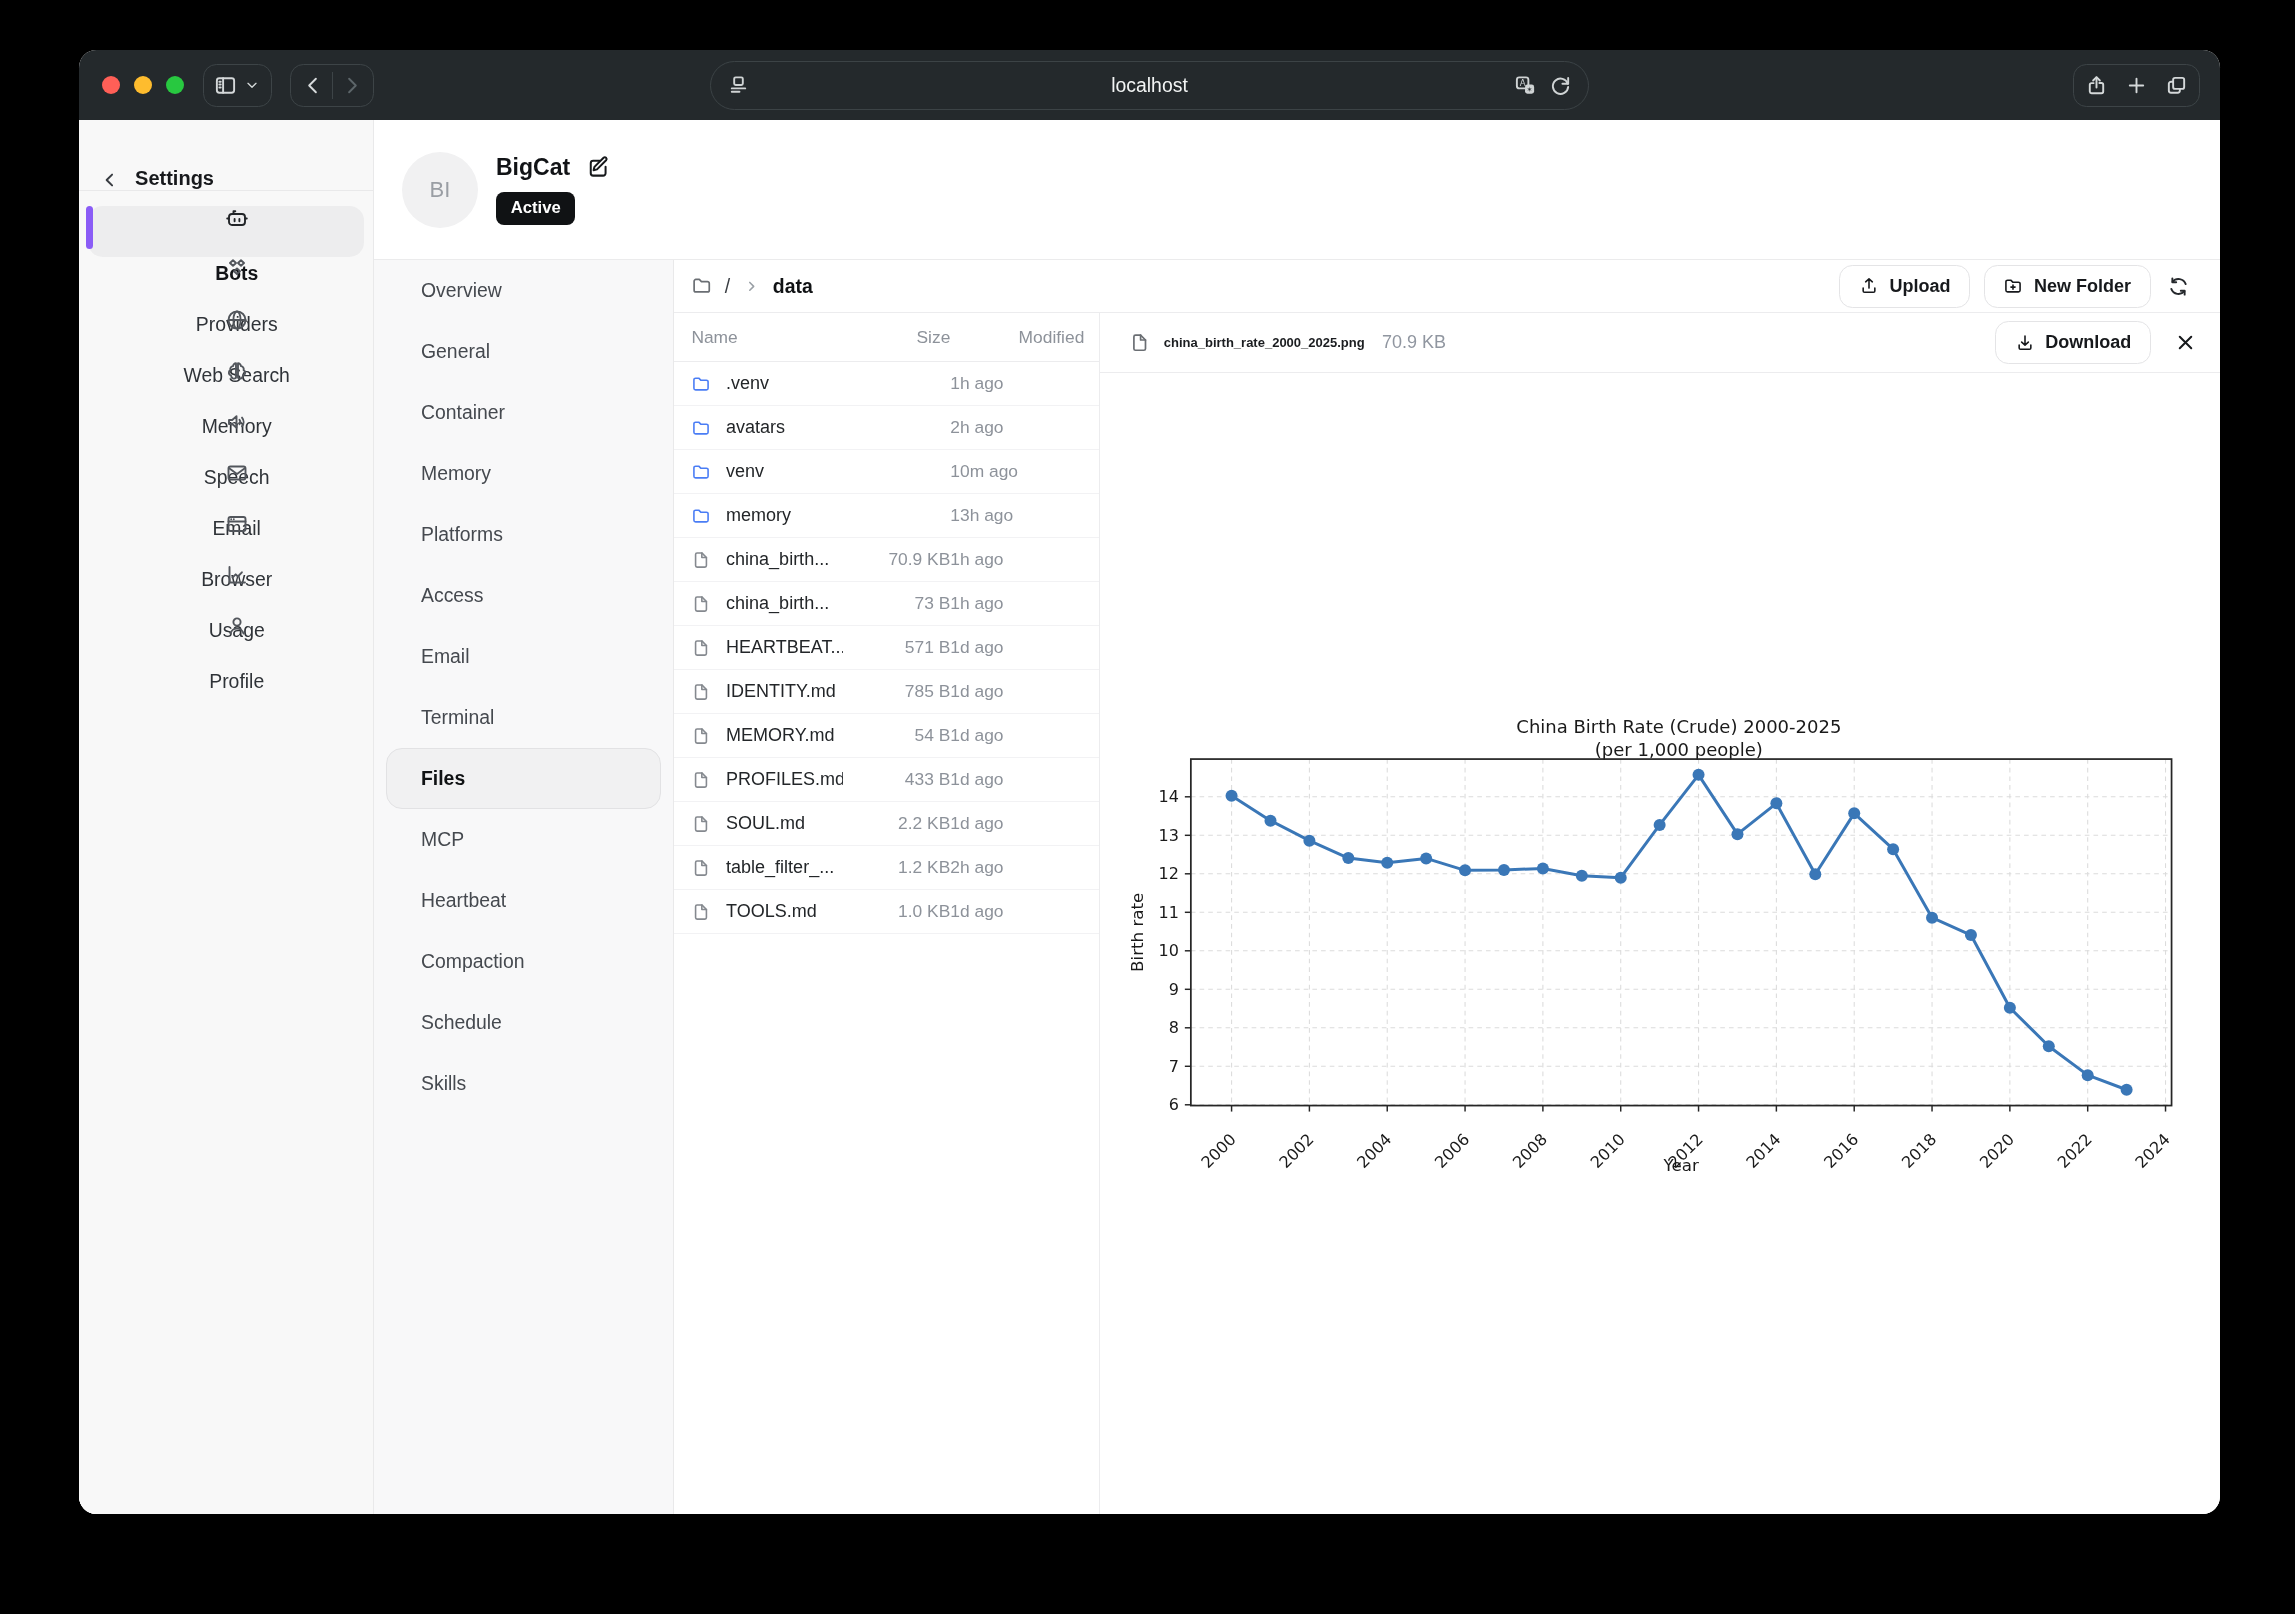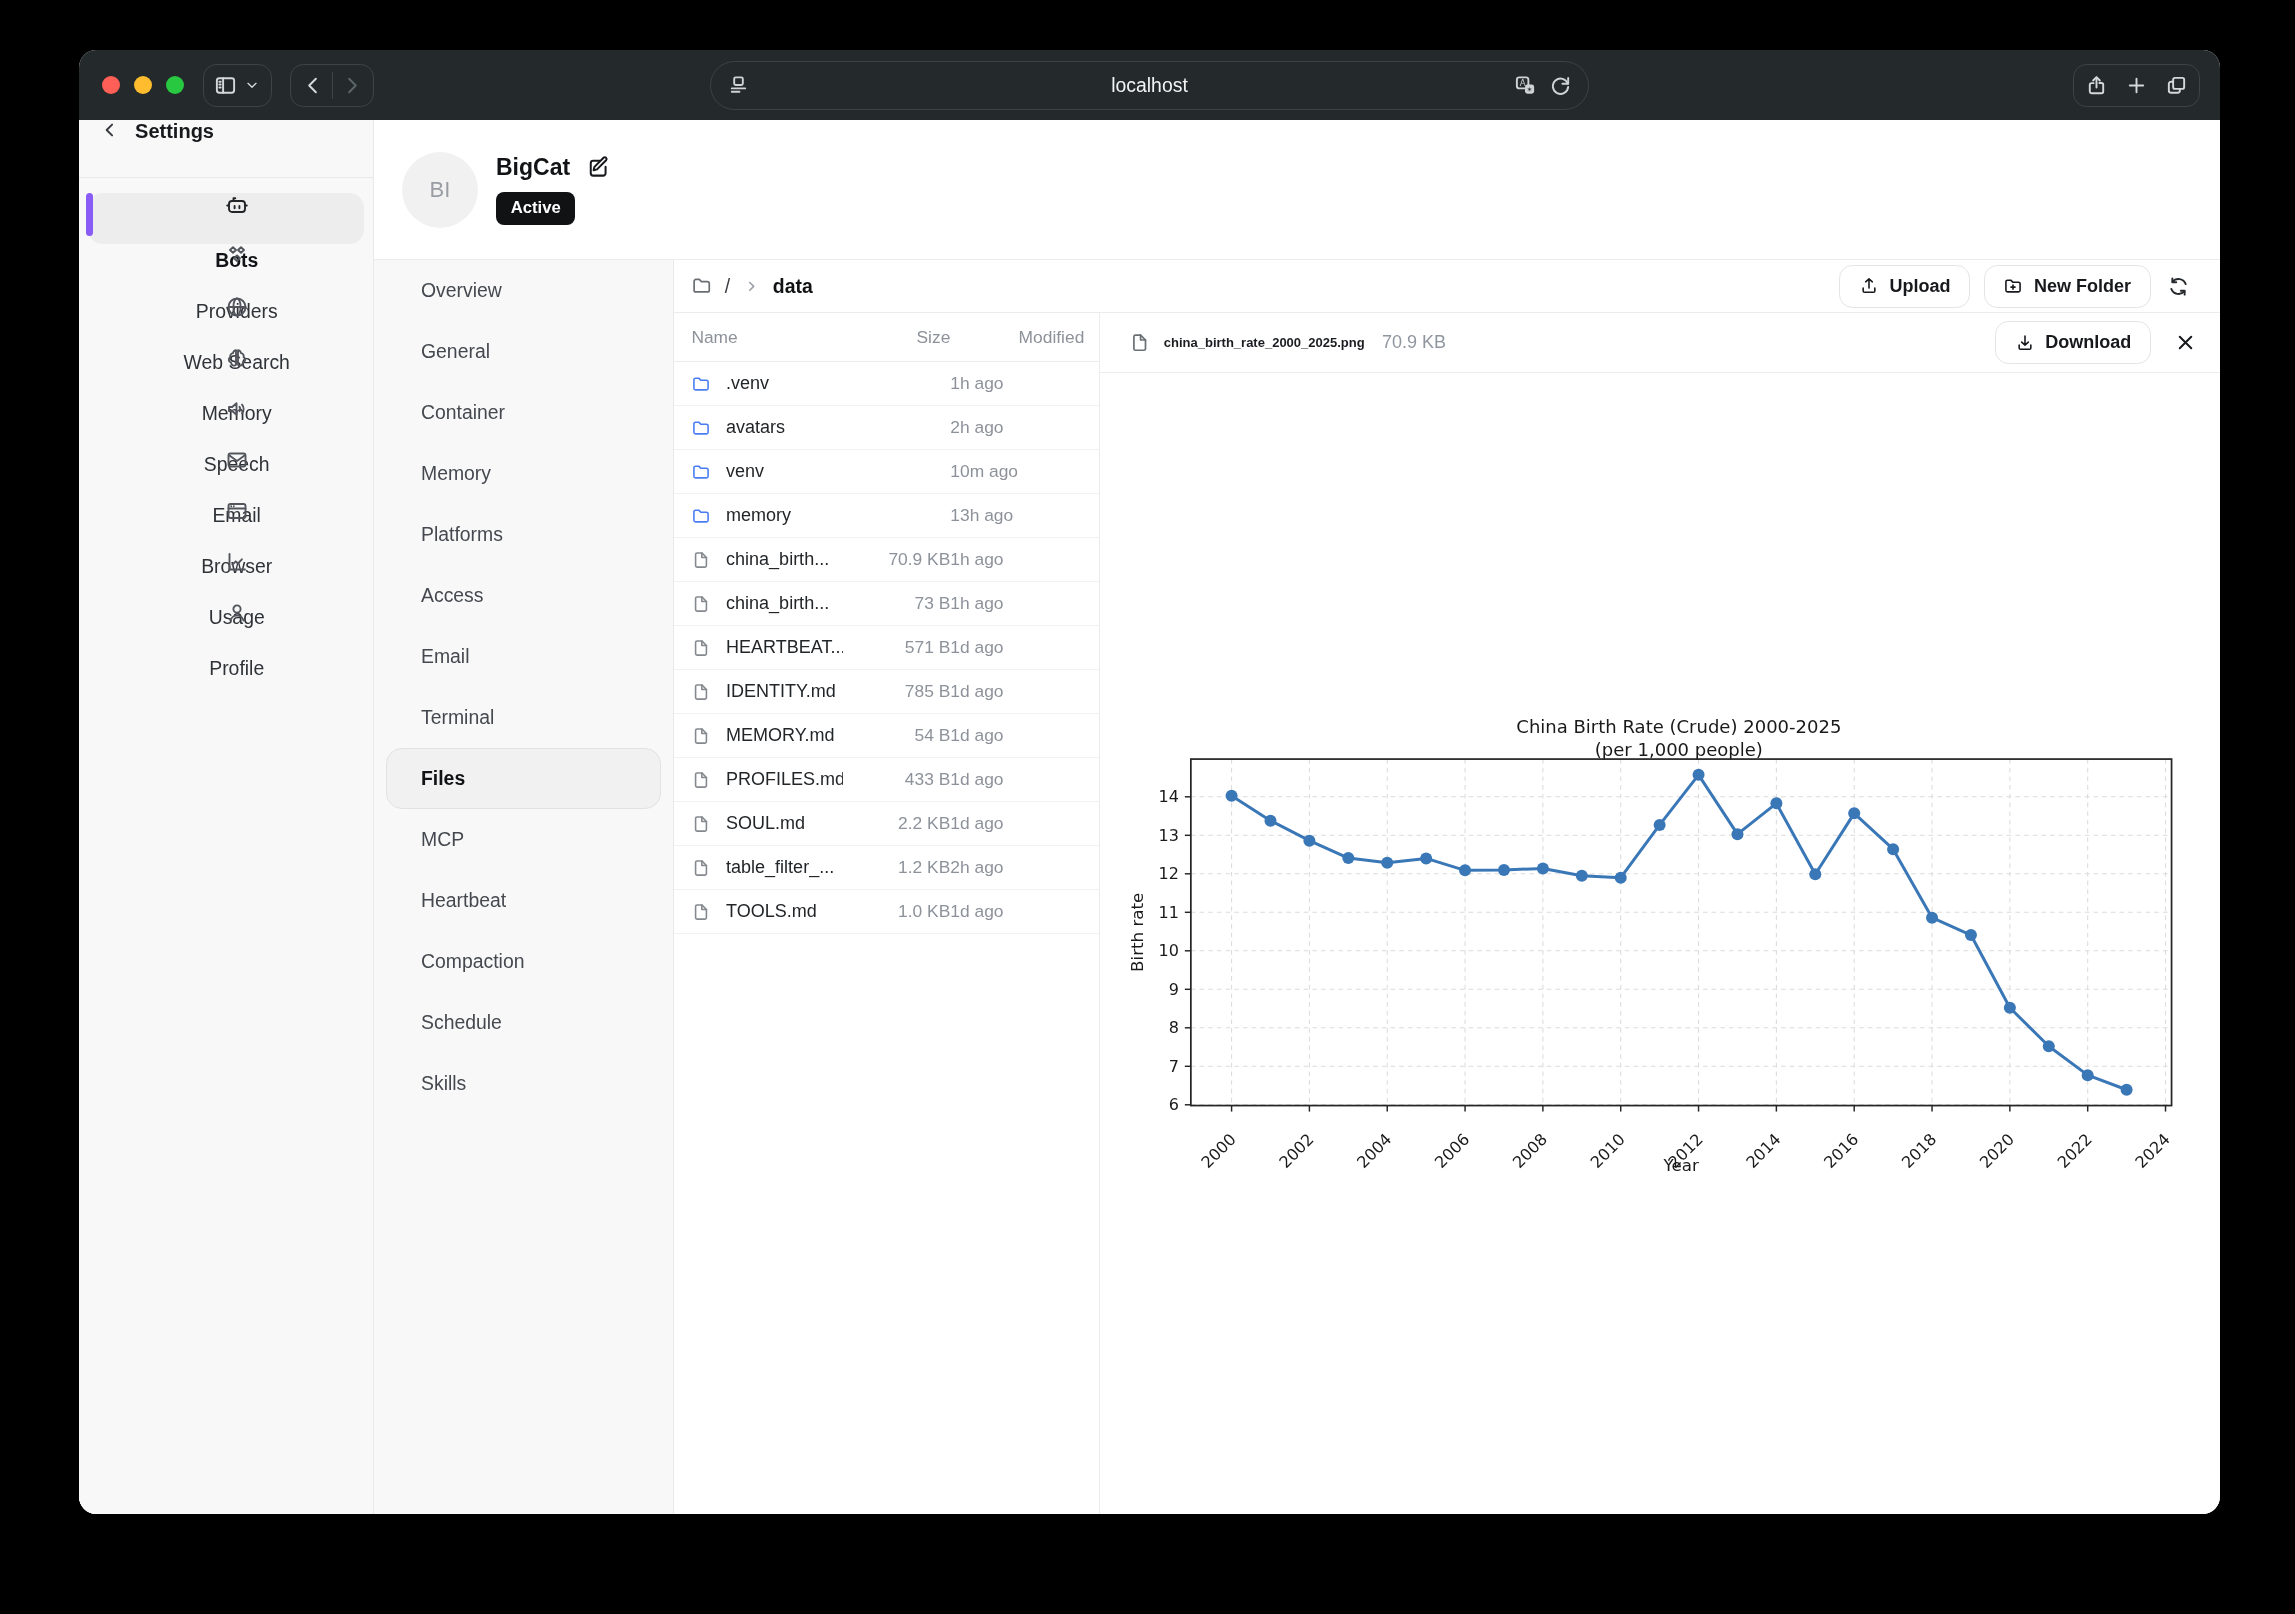--- a/index.html
+++ b/index.html
@@ -15,21 +15,21 @@
   .tb-ico svg { width:100%; height:100%; stroke:currentColor; fill:none; stroke-width:2; stroke-linecap:round; stroke-linejoin:round; }
   .dim { color:#5c6569; }
   .urlbar { position:absolute; left:631px; width:879px; top:10.7px; height:49px; border:1.3px solid #3c4346; border-radius:25.4px;
             display:flex; align-items:center; color:#cfd3d4; padding:0 16px; }
   .url-text { position:absolute; left:0; right:0; text-align:center; color:#f2f4f4; font-size:19.4px; }
   .url-right { margin-left:auto; display:flex; gap:12px; align-items:center; }
   .right-group { margin-left:auto; margin-right:20px; }
   
   .app { flex:1; display:flex; min-height:0; background:#fff; }
   .sidebar { width:295px; background:#f8f8f8; border-right:1.3px solid #e9e9ea; display:flex; flex-direction:column; }
-  .sb-head { height:58px; border-bottom:1.3px solid #e9e9ea; display:flex; align-items:flex-start; padding-left:21.4px; gap:14.7px; }
+  .sb-head { height:71px; border-bottom:1.3px solid #e9e9ea; display:flex; align-items:flex-end; padding-left:21.4px; gap:14.7px; }
   .sb-back { width:20px; height:20px; color:#3a3e43; }
   .sb-back svg { width:100%; height:100%; stroke:currentColor; fill:none; stroke-width:2.4; stroke-linecap:round; stroke-linejoin:round; }
   .sb-title { font-size:20px; font-weight:700; color:#17191c; }
   .sb-list { padding-top:14.7px; position:relative; }
   .sb-item { position:relative; height:51px; margin:0 9.4px; display:flex; align-items:center; padding-left:21.4px; gap:32px; border-radius:14.7px; cursor:pointer;flex-direction:column; }
   .sb-item.active { background:#ededee; }
   .accent { position:absolute; left:-2.7px; width:7.3px; height:43px; border-radius:5.3px; }
   .sb-ico { width:24px; height:24px; color:#52565c; flex:0 0 auto; }
   .sb-item.active .sb-ico { color:#222528; }
   .sb-ico svg { width:100%; height:100%; stroke:currentColor; fill:none; stroke-width:1.9; stroke-linecap:round; stroke-linejoin:round; }

